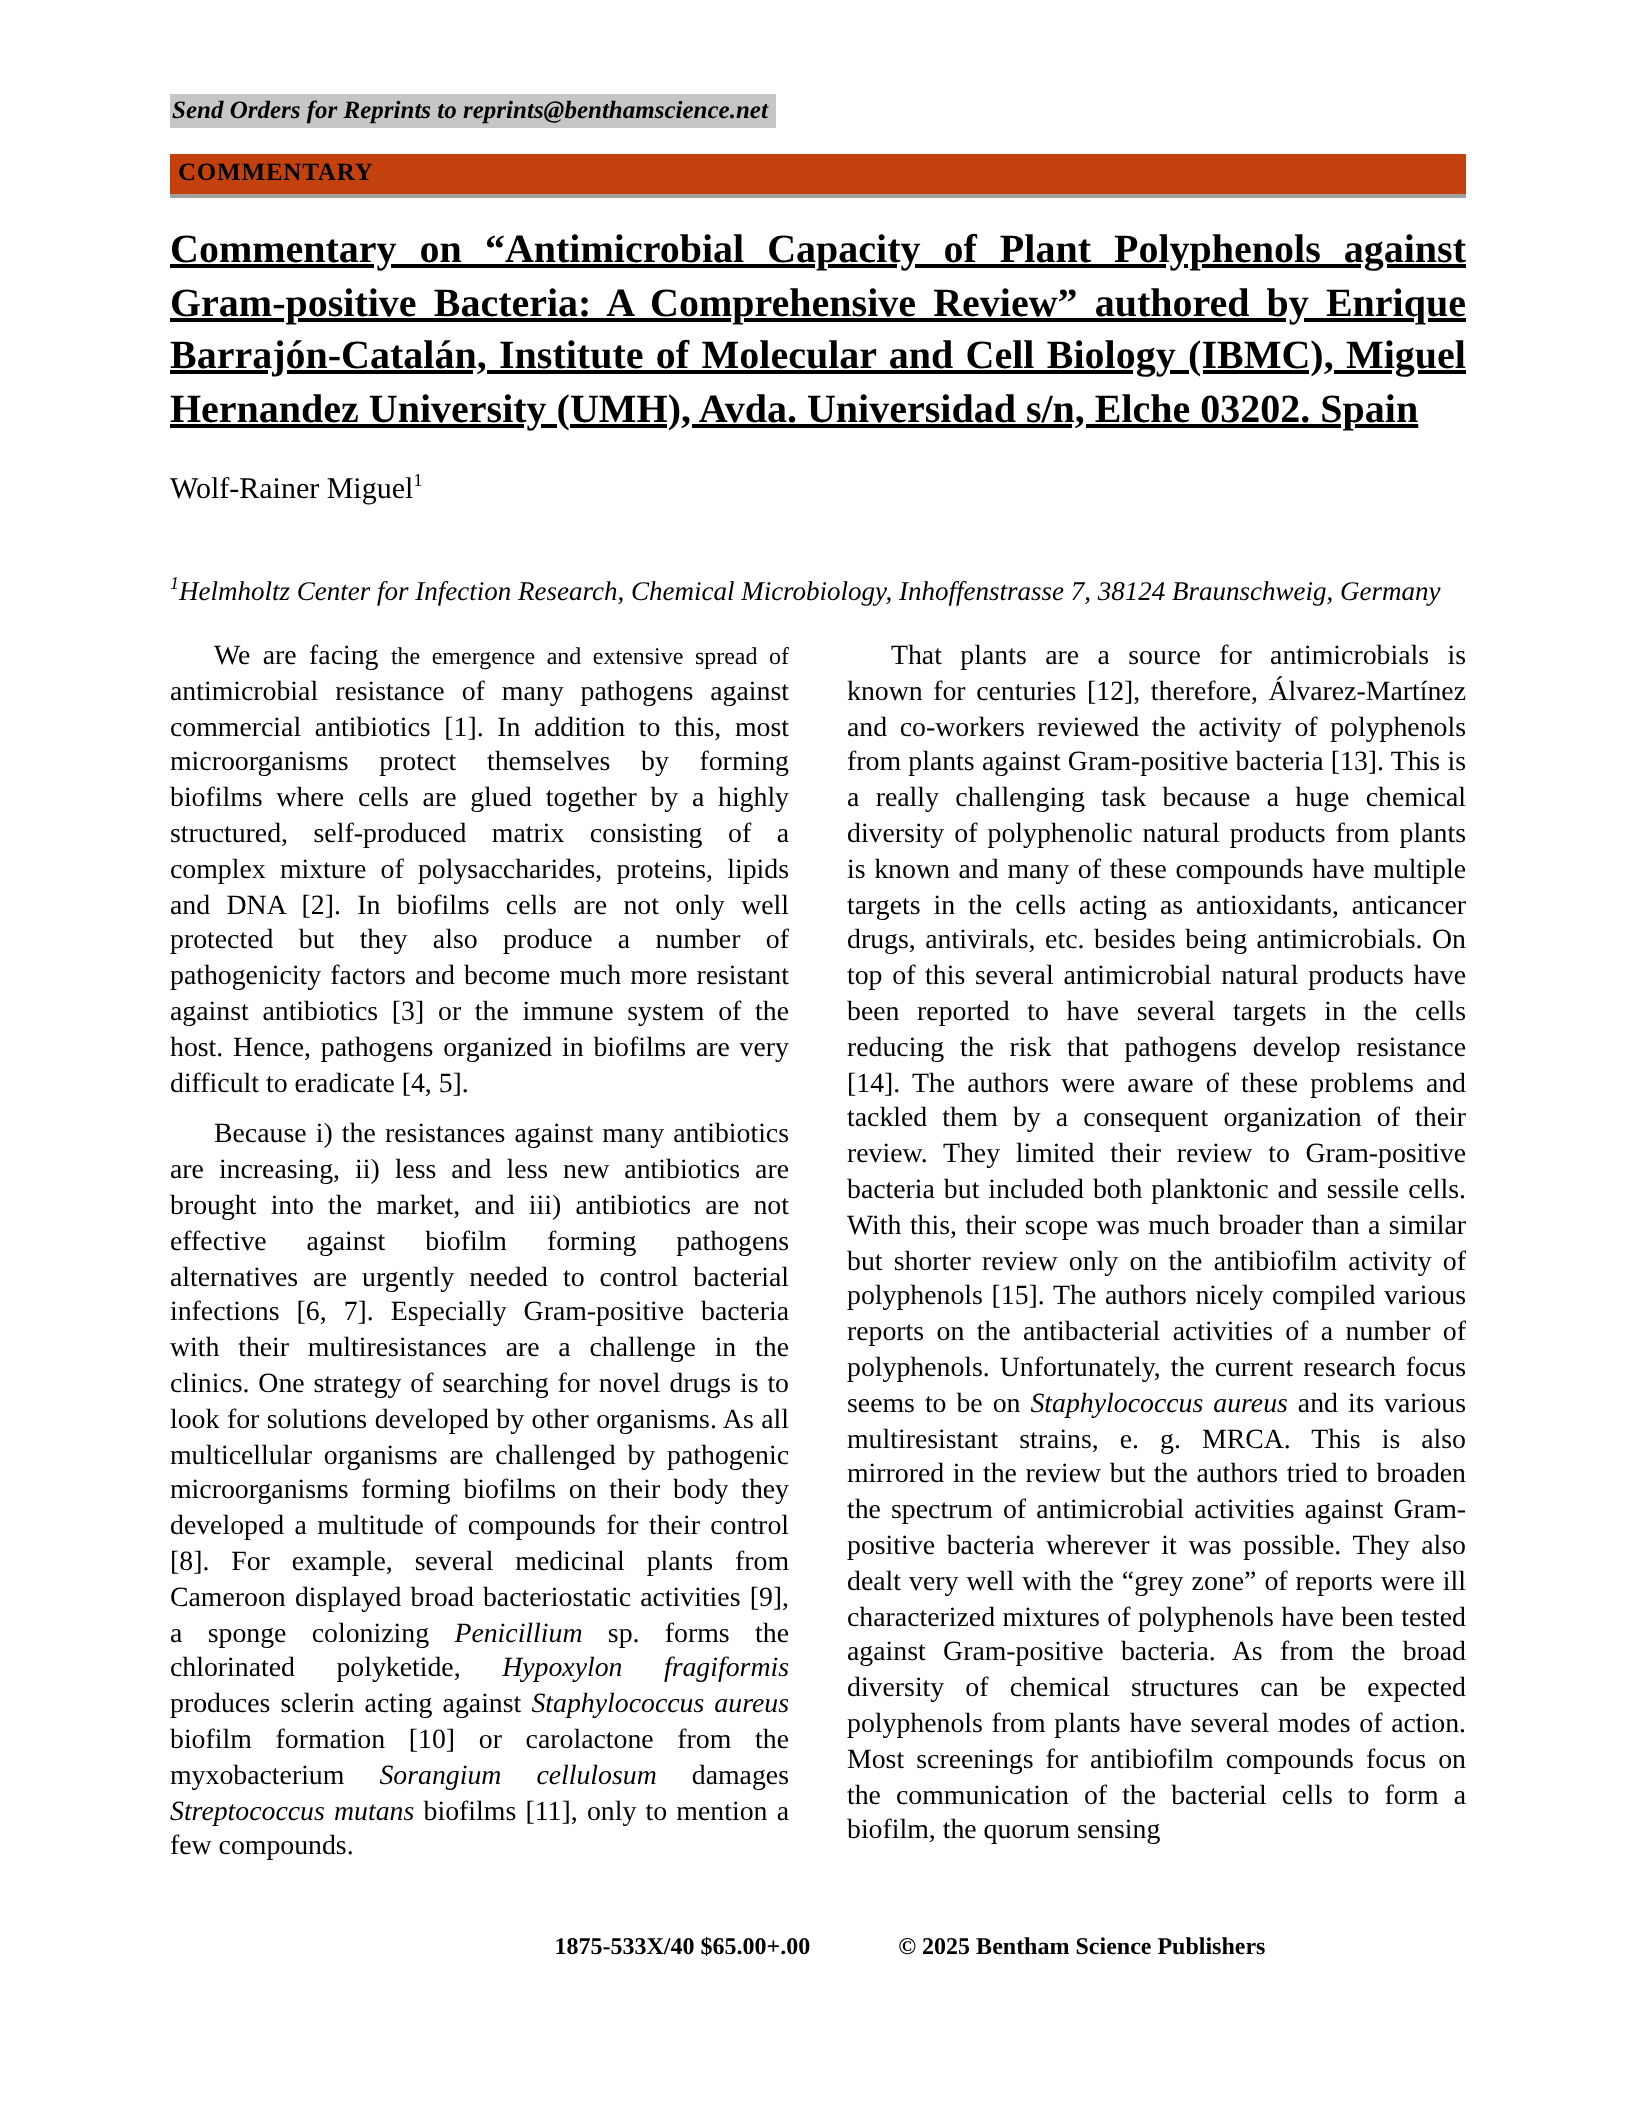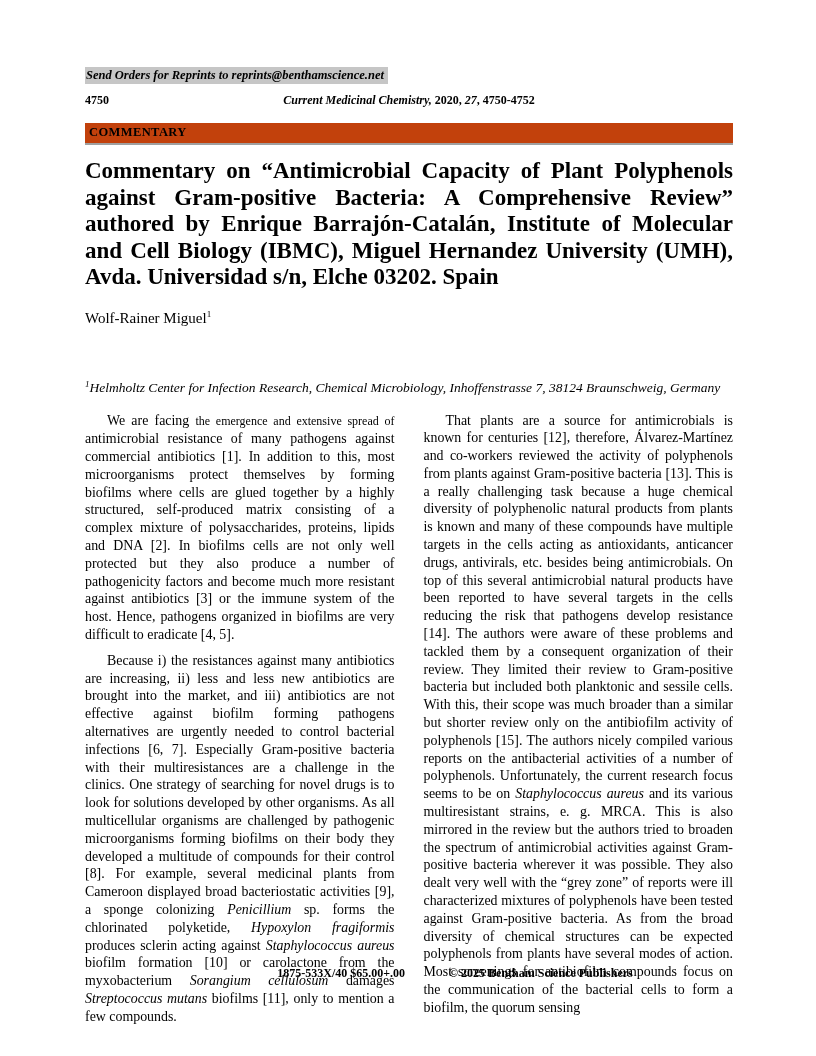--- a/index.html
+++ b/index.html
@@ -2,43 +2,43 @@
 <html><head>
 <meta charset="utf-8">
 <style>
   html,body { margin:0; padding:0; background:#ffffff; }
   .page {
     position:relative; width:816px; height:1056px; margin:0 auto;
     background:#ffffff; color:#000;
     font-family:"Liberation Serif", serif;
     overflow:hidden;
   }
-  .content { padding:68px 83px 0 85px; }
+  .content { padding:48px 83px 0 85px; }
 
   .send-orders { font-size:12.5px; font-weight:bold; font-style:italic; line-height:15px; }
   .send-orders .hl { background:#c6c6c6; padding:1px 4px 2px 1px; }
 
   .journal-line { position:relative; margin-top:10px; height:16px; font-size:12px; font-weight:bold; }
   .page-number { position:absolute; left:0; top:0; }
   .journal-ref { position:absolute; left:50%; transform:translateX(-50%); white-space:nowrap; }
 
   .section-bar {
     margin-top:14px; background:#c2410c; border-bottom:2px solid #a0a0a0;
     font-weight:bold; font-size:12.5px; letter-spacing:0.4px;
     padding:2px 4px 3px 4px;
   }
 
   .title {
-    margin-top:13px; font-size:23px; font-weight:bold;
-    line-height:26.5px; text-align:justify;
+    margin-top:13px; font-size:20px; font-weight:bold;
+    line-height:26.5px; text-align:justify;text-decoration:underline;
   }
 
   .author { margin-top:18px; font-size:15px; line-height:18px; }
   .affiliation {
-    margin-top:51px; font-size:13.5px; font-style:italic;
+    margin-top:32px; font-size:13.5px; font-style:italic;
     line-height:19px; text-align:justify;
   }
 
   .columns { display:flex; gap:29px; margin-top:15px; }
   .col { flex:1; min-width:0; font-size:13.9px; line-height:17.8px; text-align:justify; }
   .col p { margin:0 0 8px 0; text-indent:22px; }
 
   .it { font-style:italic; }
   .bd { font-weight:bold; }
   .sm { font-size:12px; }
@@ -54,24 +54,20 @@
 </head>
 <body>
 
 <div class="page">
   <div class="content">
 
     <div class="send-orders">
       <span class="hl"><span>Send Orders for Reprints to </span><span>reprints@benthamscience.net</span></span>
     </div>
 
-    <div class="journal-line">
-      <span class="page-number">4750</span>
-      <span class="journal-ref"><span class="it bd">Current Medicinal Chemistry, </span><span class="bd">2020, </span><span class="it bd">27</span><span class="bd">, 4750-4752</span></span>
-    </div>
 
     <div class="section-bar">
       <span>COMMENTARY</span>
     </div>
 
     <h1 class="title" style="margin:13px 0 0 0;">Commentary on “Antimicrobial Capacity of Plant Polyphenols against Gram-positive Bacteria: A Comprehensive Review” authored by Enrique Barrajón-Catalán, Institute of Molecular and Cell Biology (IBMC), Miguel Hernandez University (UMH), Avda. Universidad s/n, Elche 03202. Spain</h1>
 
     <div class="author"><span>Wolf-Rainer Miguel</span><sup>1</sup></div>
 
     <div class="affiliation"><sup class="it">1</sup><span class="it">Helmholtz Center for Infection Research, Chemical Microbiology, Inhoffenstrasse 7, 38124 Braunschweig, Germany</span></div>

